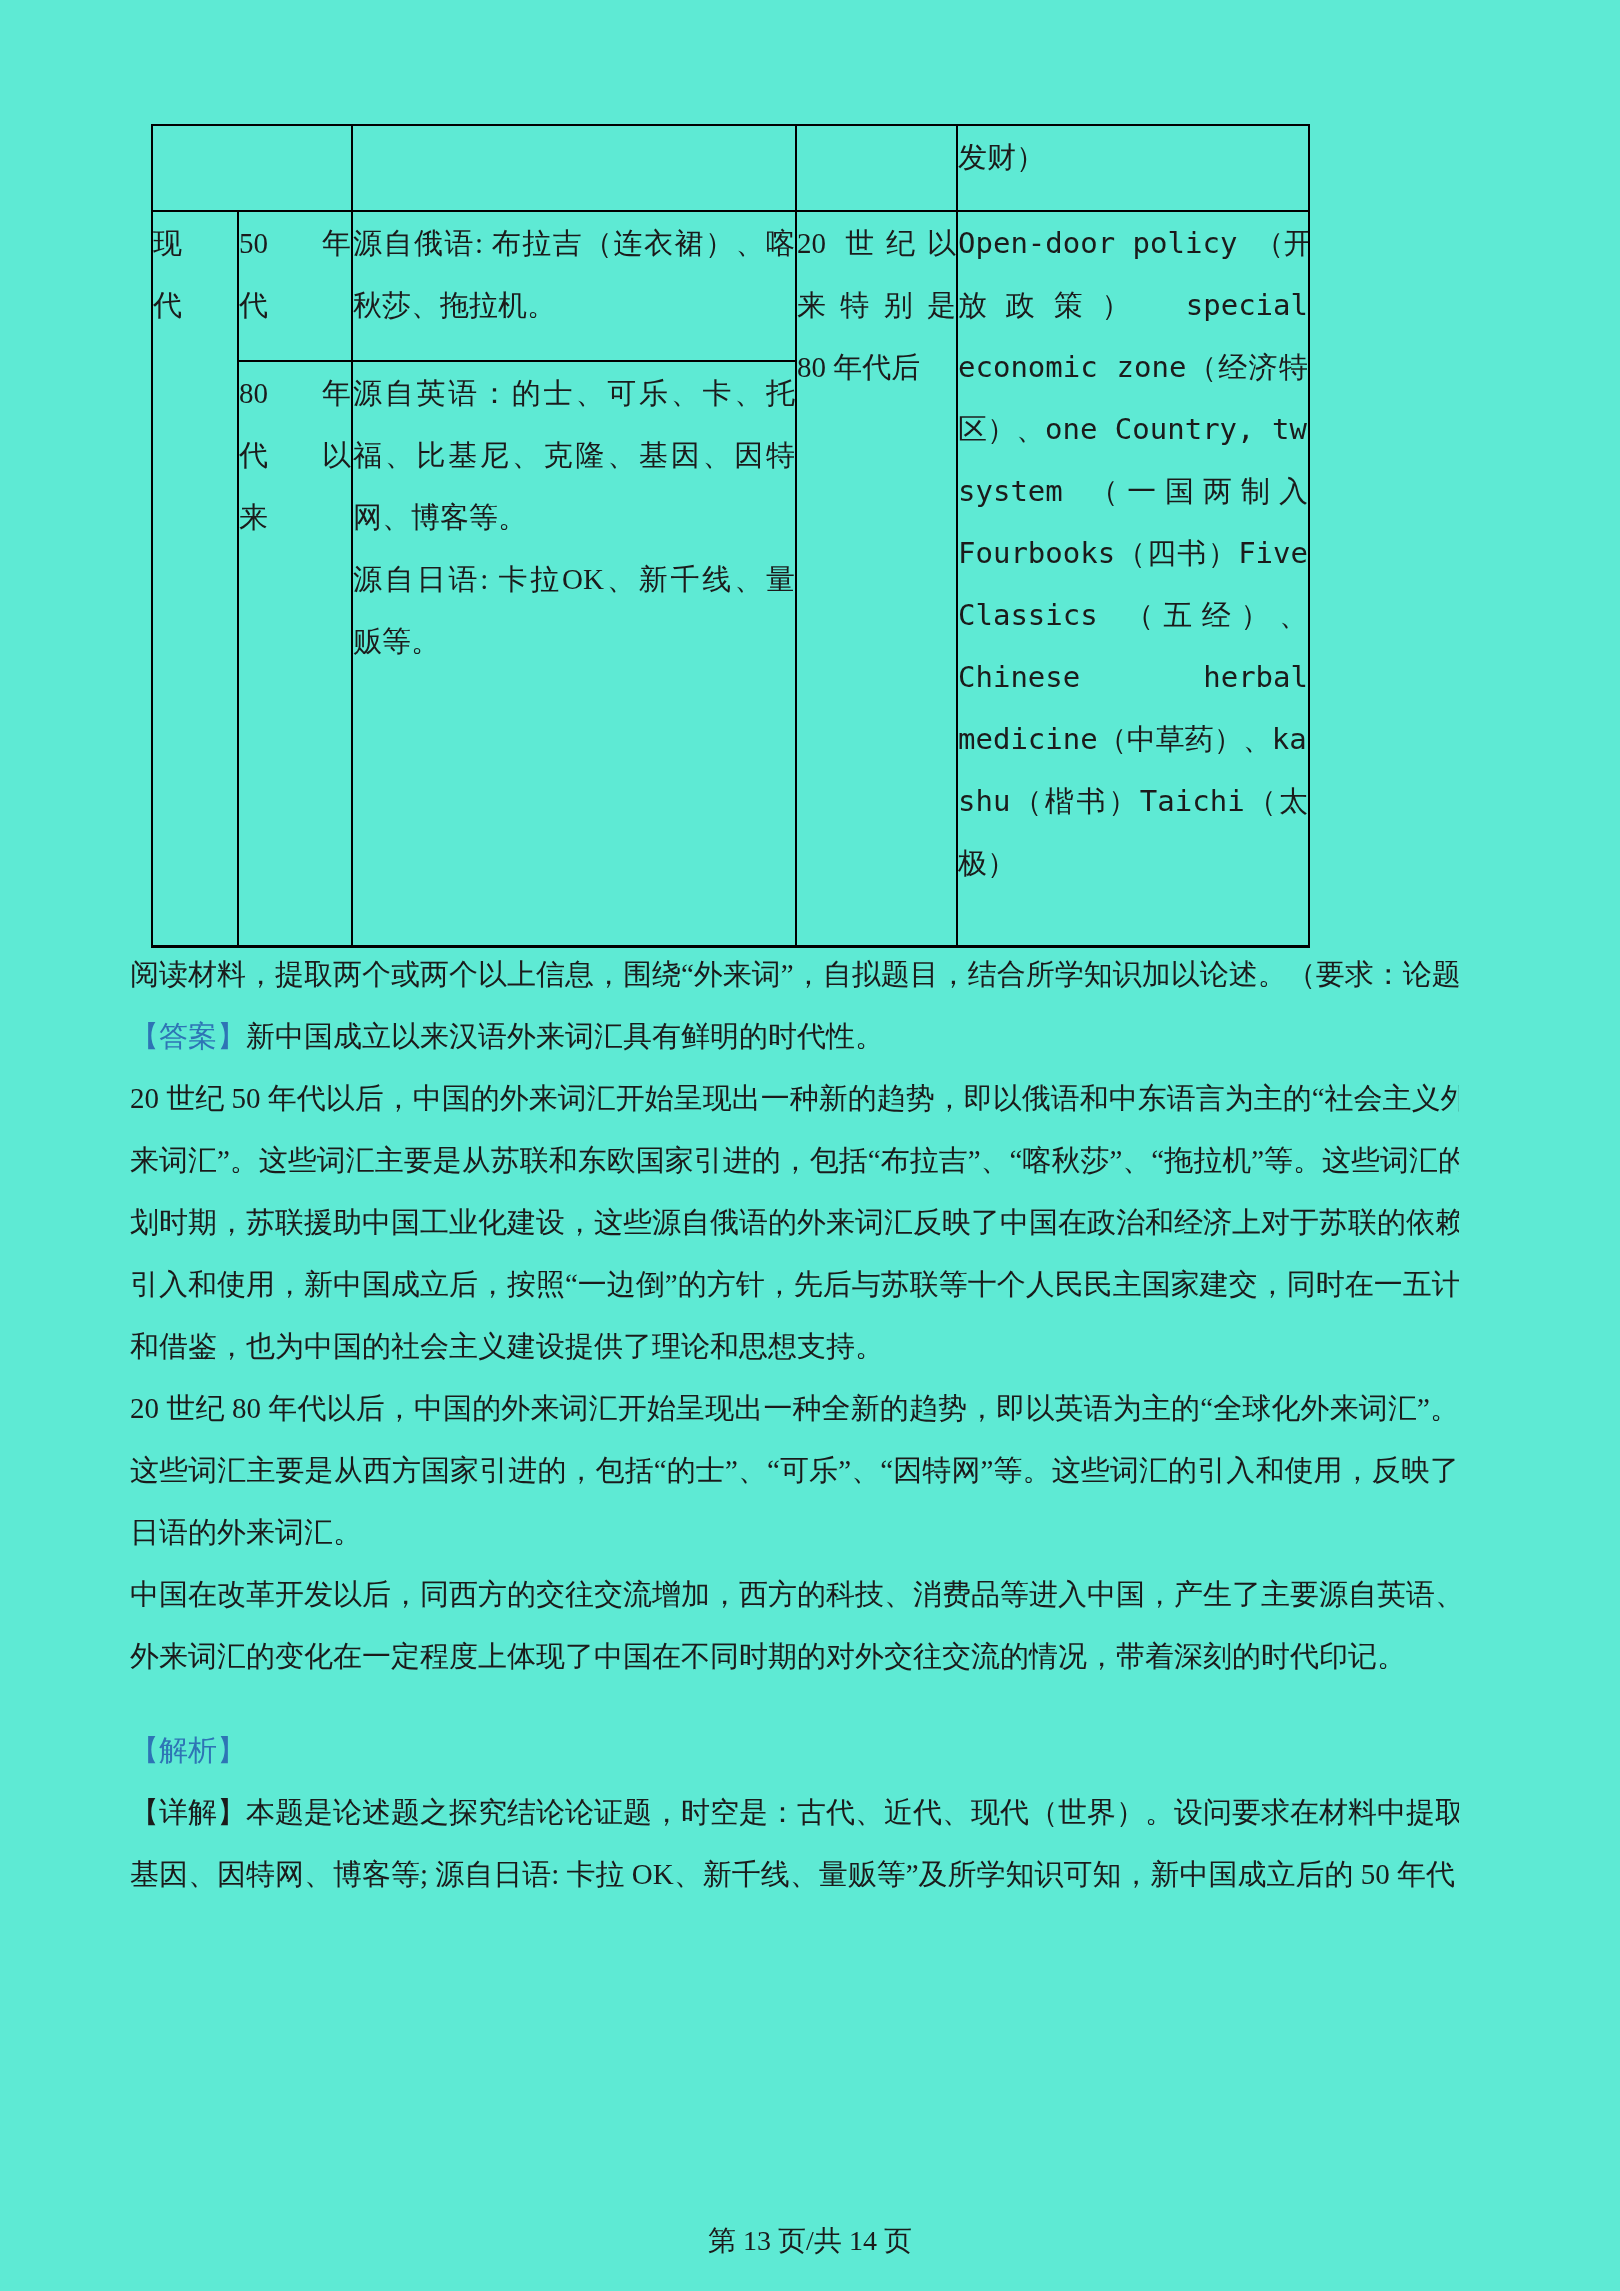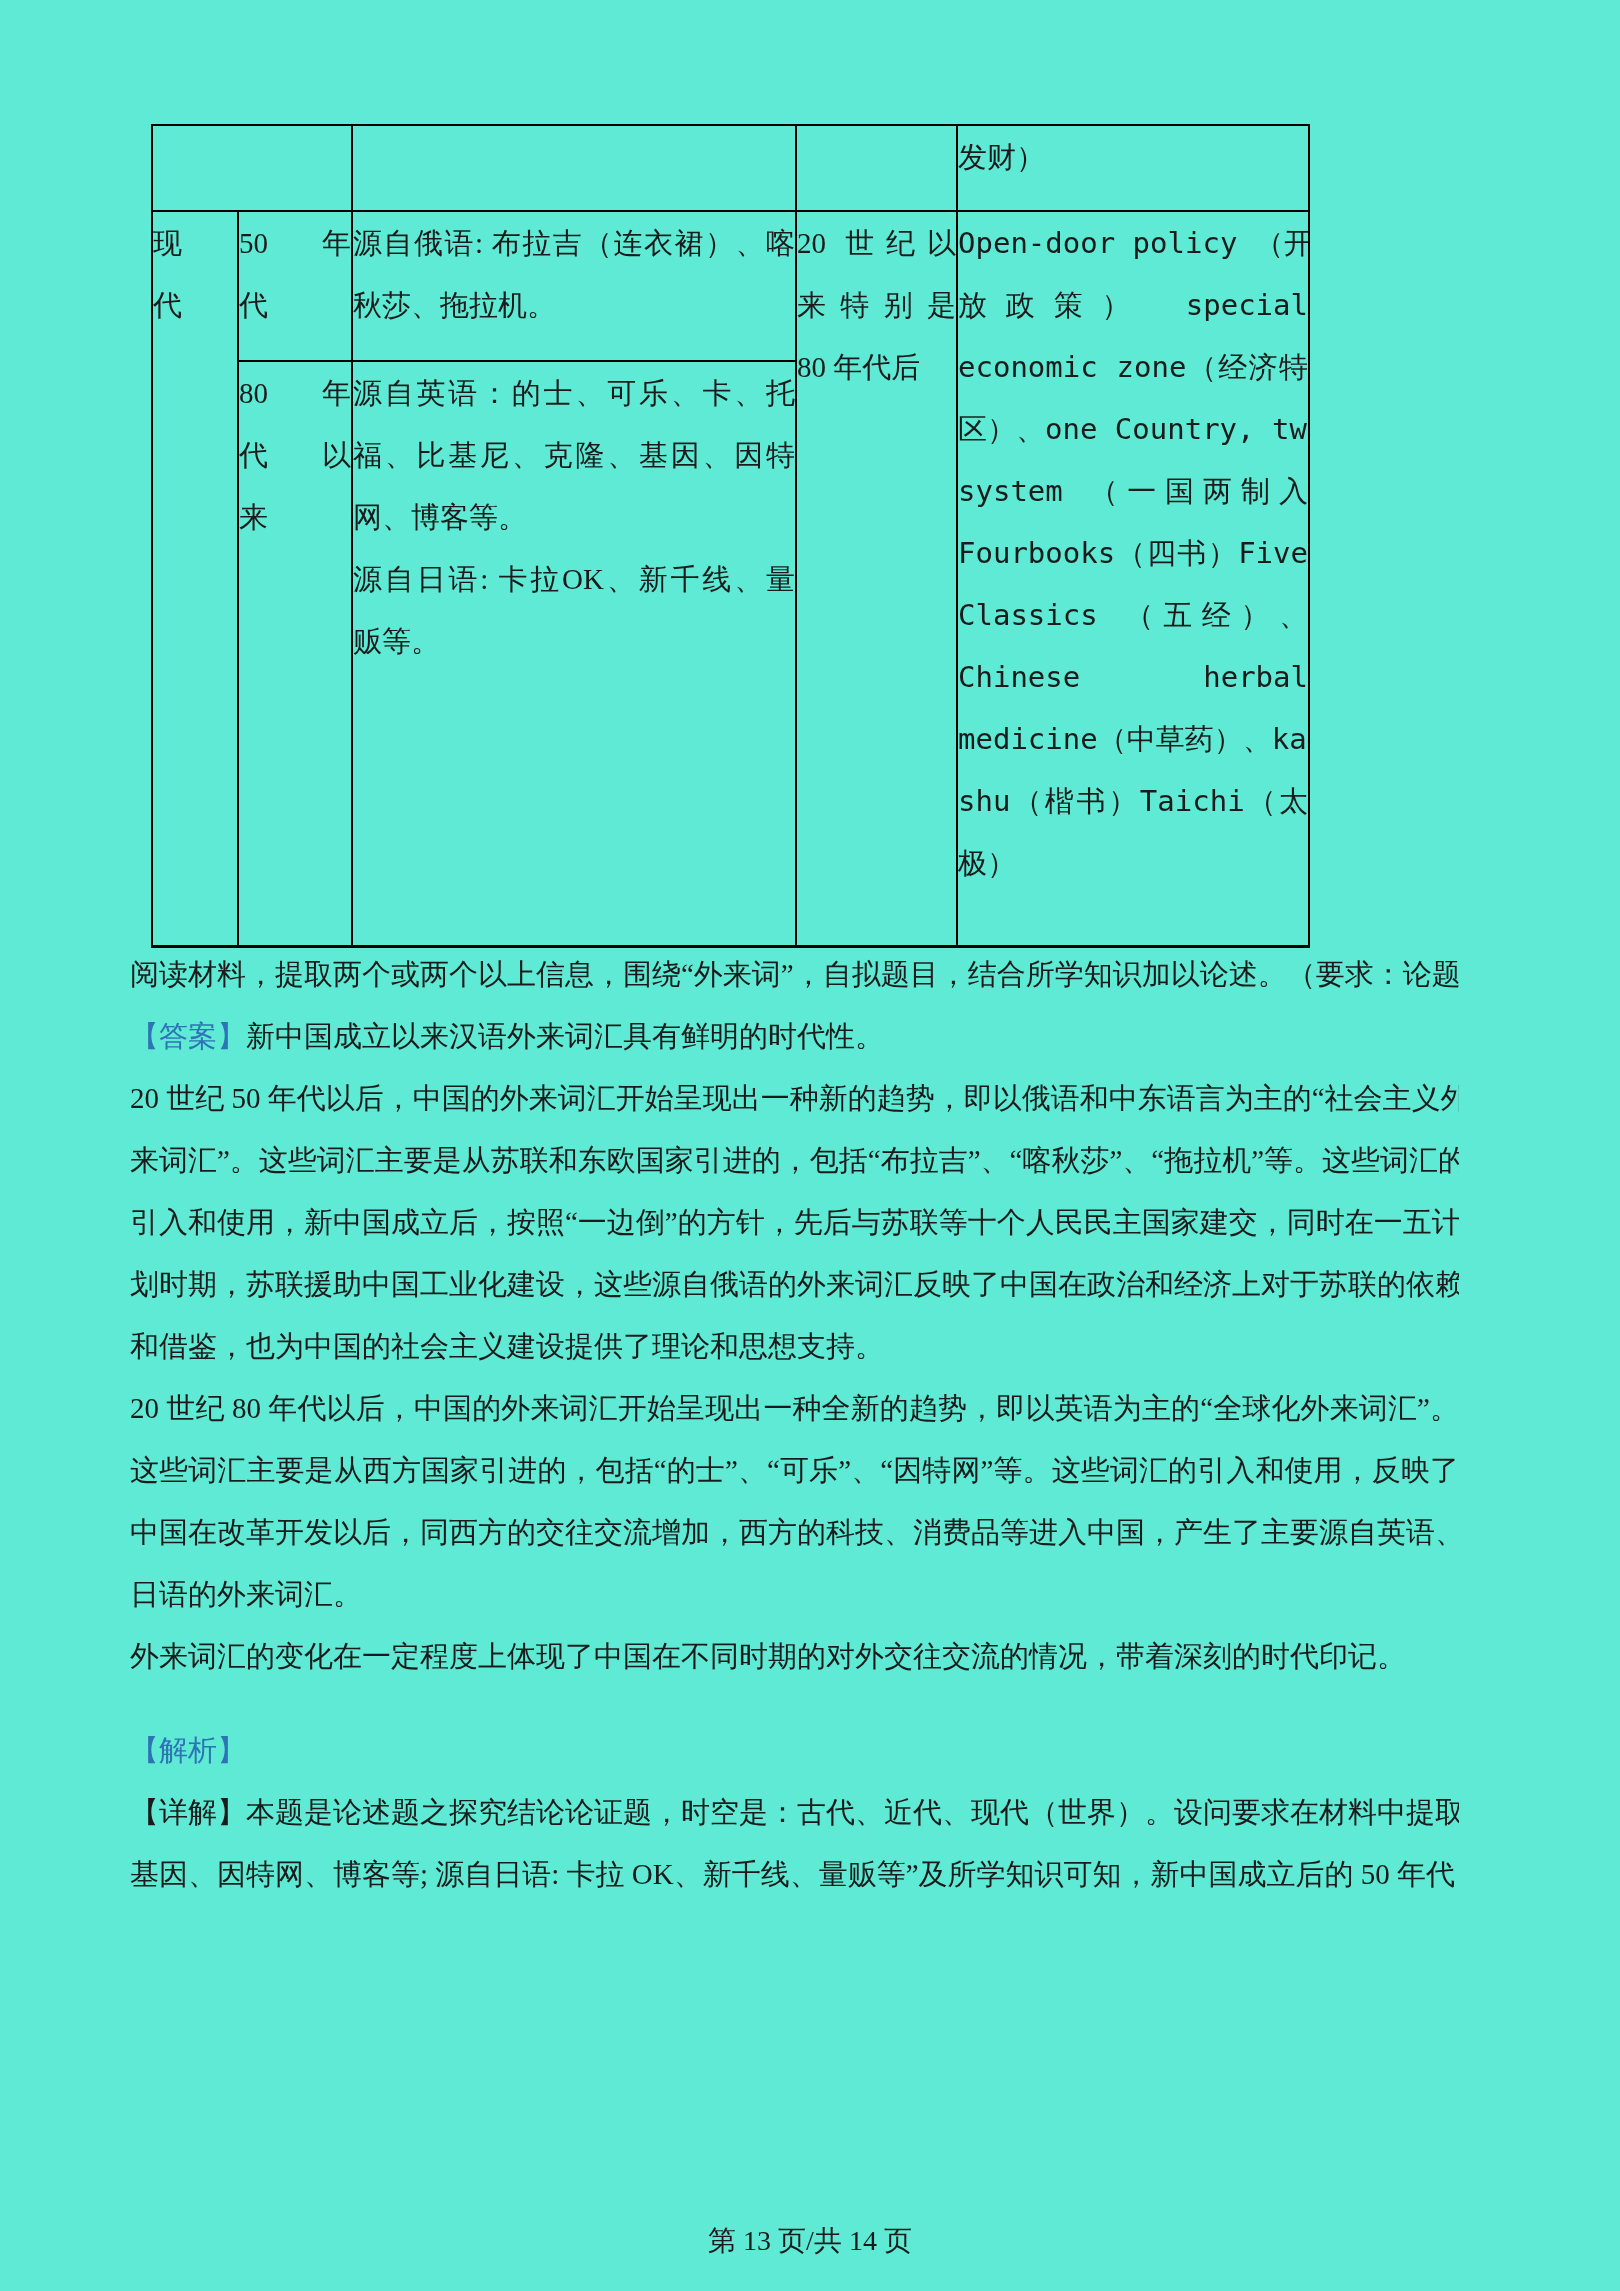--- a/index.html
+++ b/index.html
@@ -131,27 +131,27 @@
       </td>
     </tr>
   </tbody>
     </table>
 
   <div class="body-block">
     <div class="bl j">阅读材料，提取两个或两个以上信息，围绕“外来词”，自拟题目，结合所学知识加以论述。（要求：论题</div>
     <div class="bl"><span class="blue">【答案】</span><span>新中国成立以来汉语外来词汇具有鲜明的时代性。</span></div>
     <div class="bl j">20 世纪 50 年代以后，中国的外来词汇开始呈现出一种新的趋势，即以俄语和中东语言为主的“社会主义外</div>
     <div class="bl j">来词汇”。这些词汇主要是从苏联和东欧国家引进的，包括“布拉吉”、“喀秋莎”、“拖拉机”等。这些词汇的</div>
+    <div class="bl j">划时期，苏联援助中国工业化建设，这些源自俄语的外来词汇反映了中国在政治和经济上对于苏联的依赖</div>
     <div class="bl j">引入和使用，新中国成立后，按照“一边倒”的方针，先后与苏联等十个人民民主国家建交，同时在一五计</div>
-    <div class="bl j">划时期，苏联援助中国工业化建设，这些源自俄语的外来词汇反映了中国在政治和经济上对于苏联的依赖</div>
     <div class="bl">和借鉴，也为中国的社会主义建设提供了理论和思想支持。</div>
     <div class="bl j">20 世纪 80 年代以后，中国的外来词汇开始呈现出一种全新的趋势，即以英语为主的“全球化外来词汇”。</div>
     <div class="bl j">这些词汇主要是从西方国家引进的，包括“的士”、“可乐”、“因特网”等。这些词汇的引入和使用，反映了</div>
+    <div class="bl">日语的外来词汇。</div>
     <div class="bl j">中国在改革开发以后，同西方的交往交流增加，西方的科技、消费品等进入中国，产生了主要源自英语、</div>
-    <div class="bl">日语的外来词汇。</div>
     <div class="bl">外来词汇的变化在一定程度上体现了中国在不同时期的对外交往交流的情况，带着深刻的时代印记。</div>
     <div class="bl analysis-gap"><span class="blue">【解析】</span></div>
     <div class="bl j">【详解】本题是论述题之探究结论论证题，时空是：古代、近代、现代（世界）。设问要求在材料中提取两</div>
     <div class="bl j">基因、因特网、博客等; 源自日语: 卡拉 OK、新千线、量贩等”及所学知识可知，新中国成立后的 50 年代，</div>
   </div>
 
   <div class="footer">第 13 页/共 14 页</div>
 
 </div>
 

